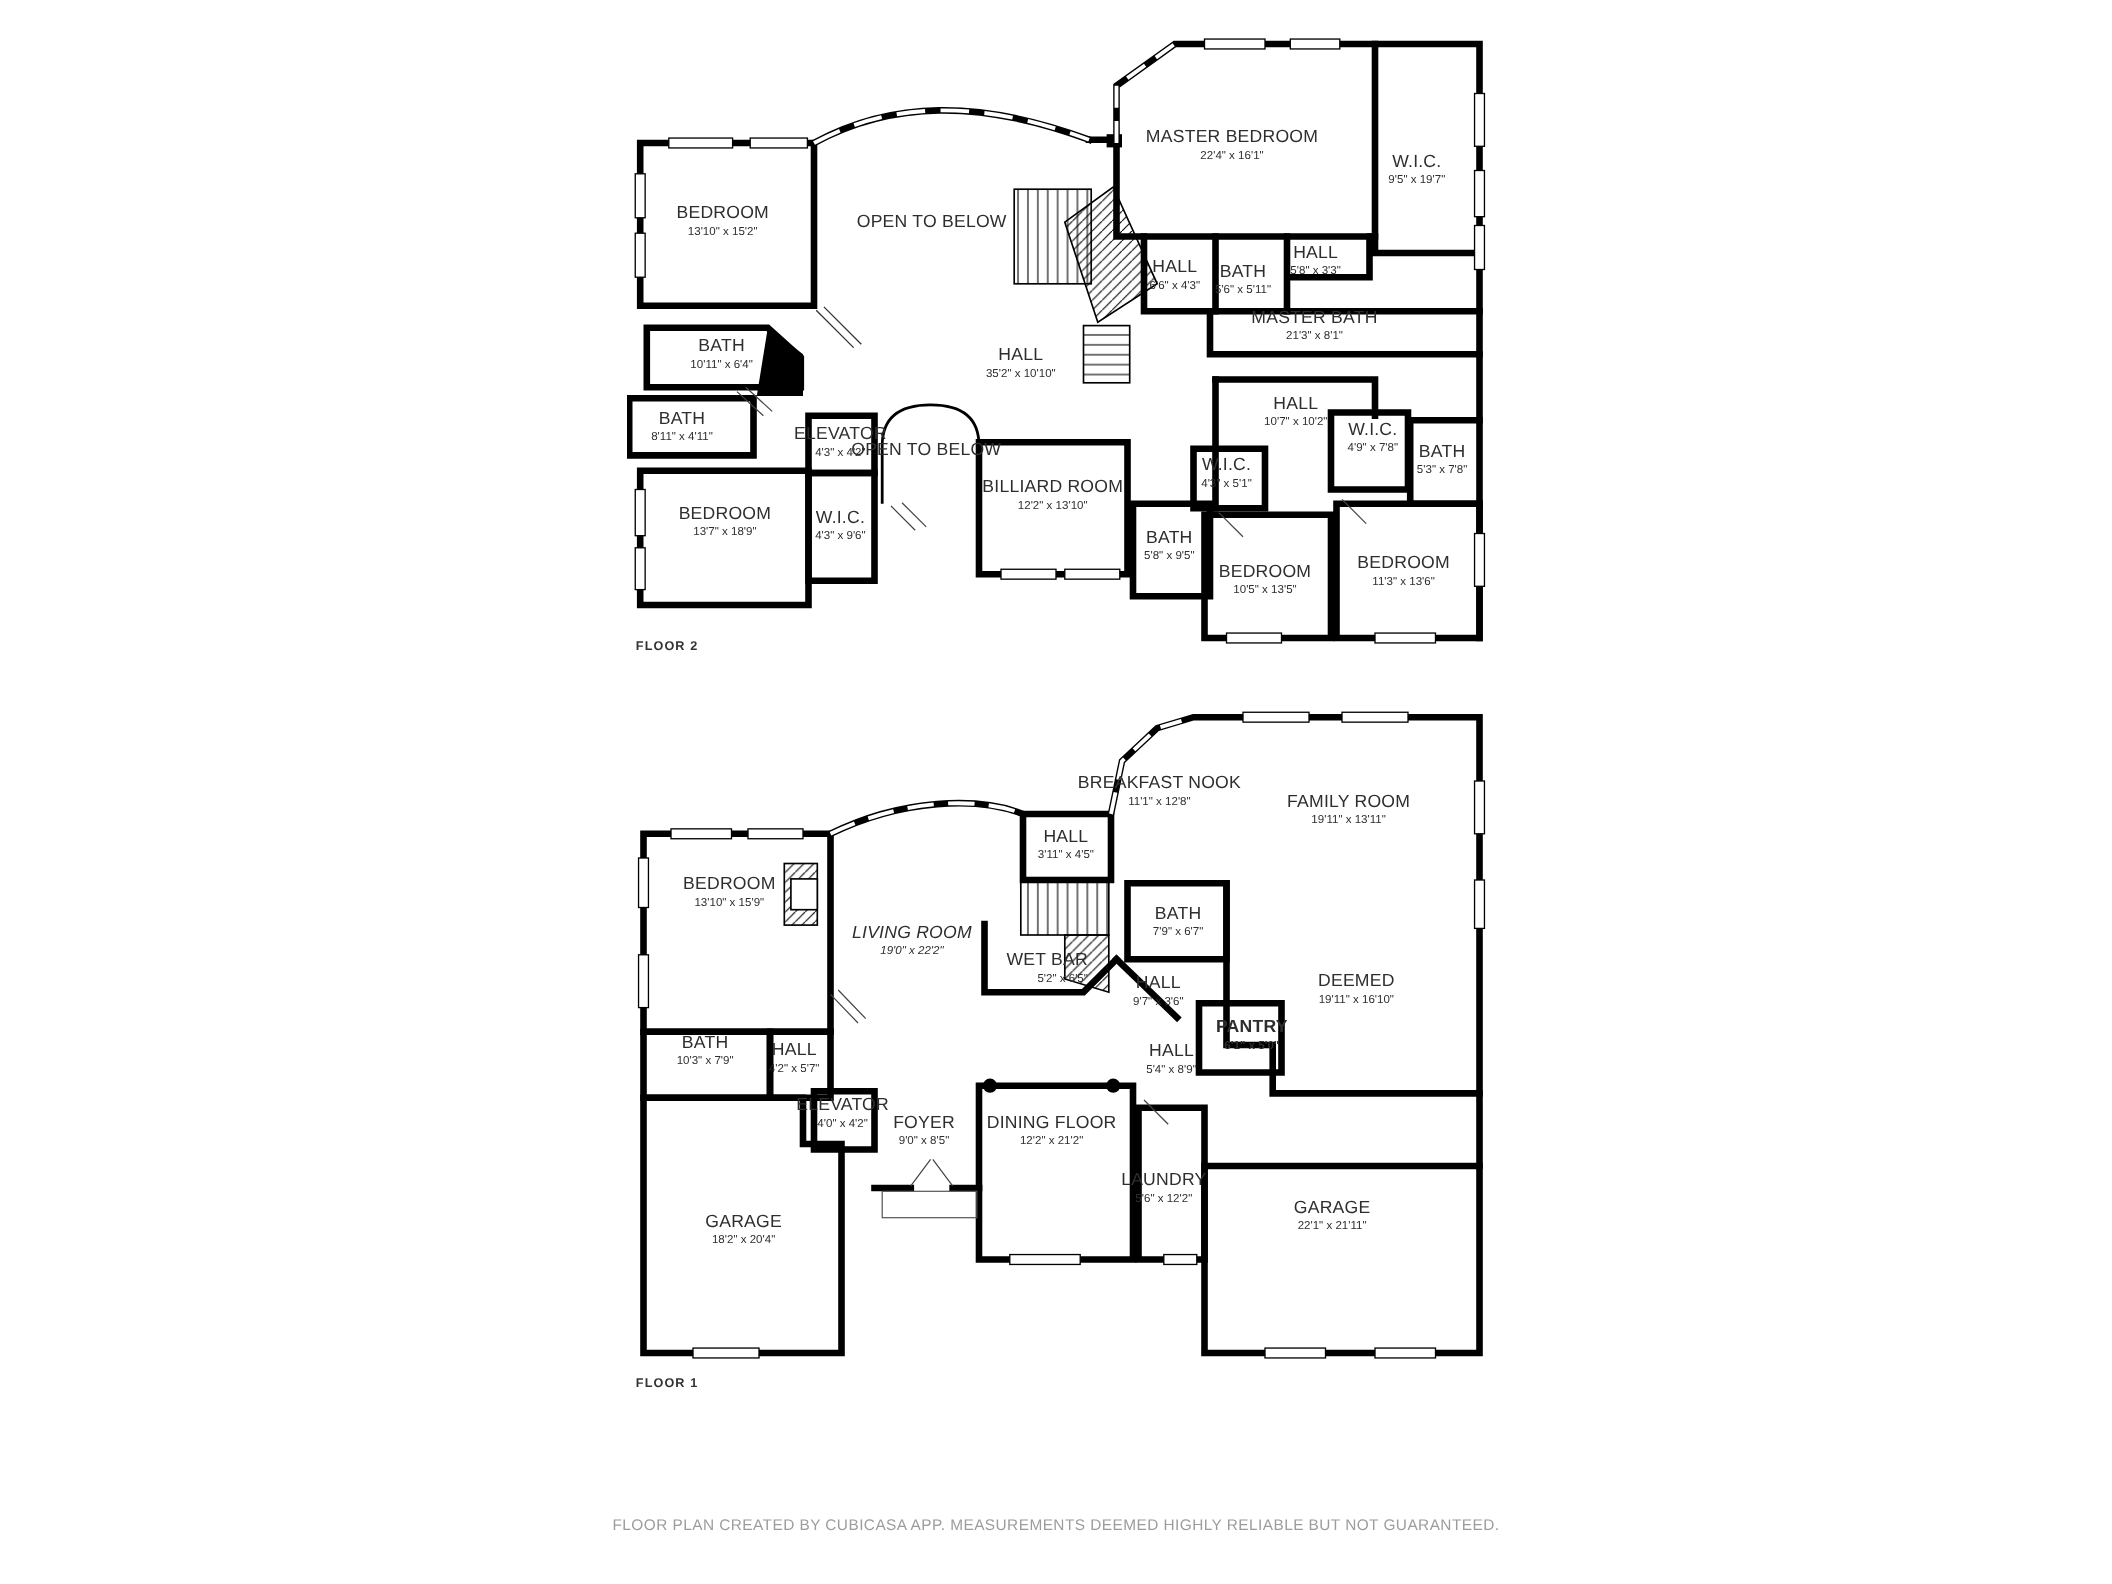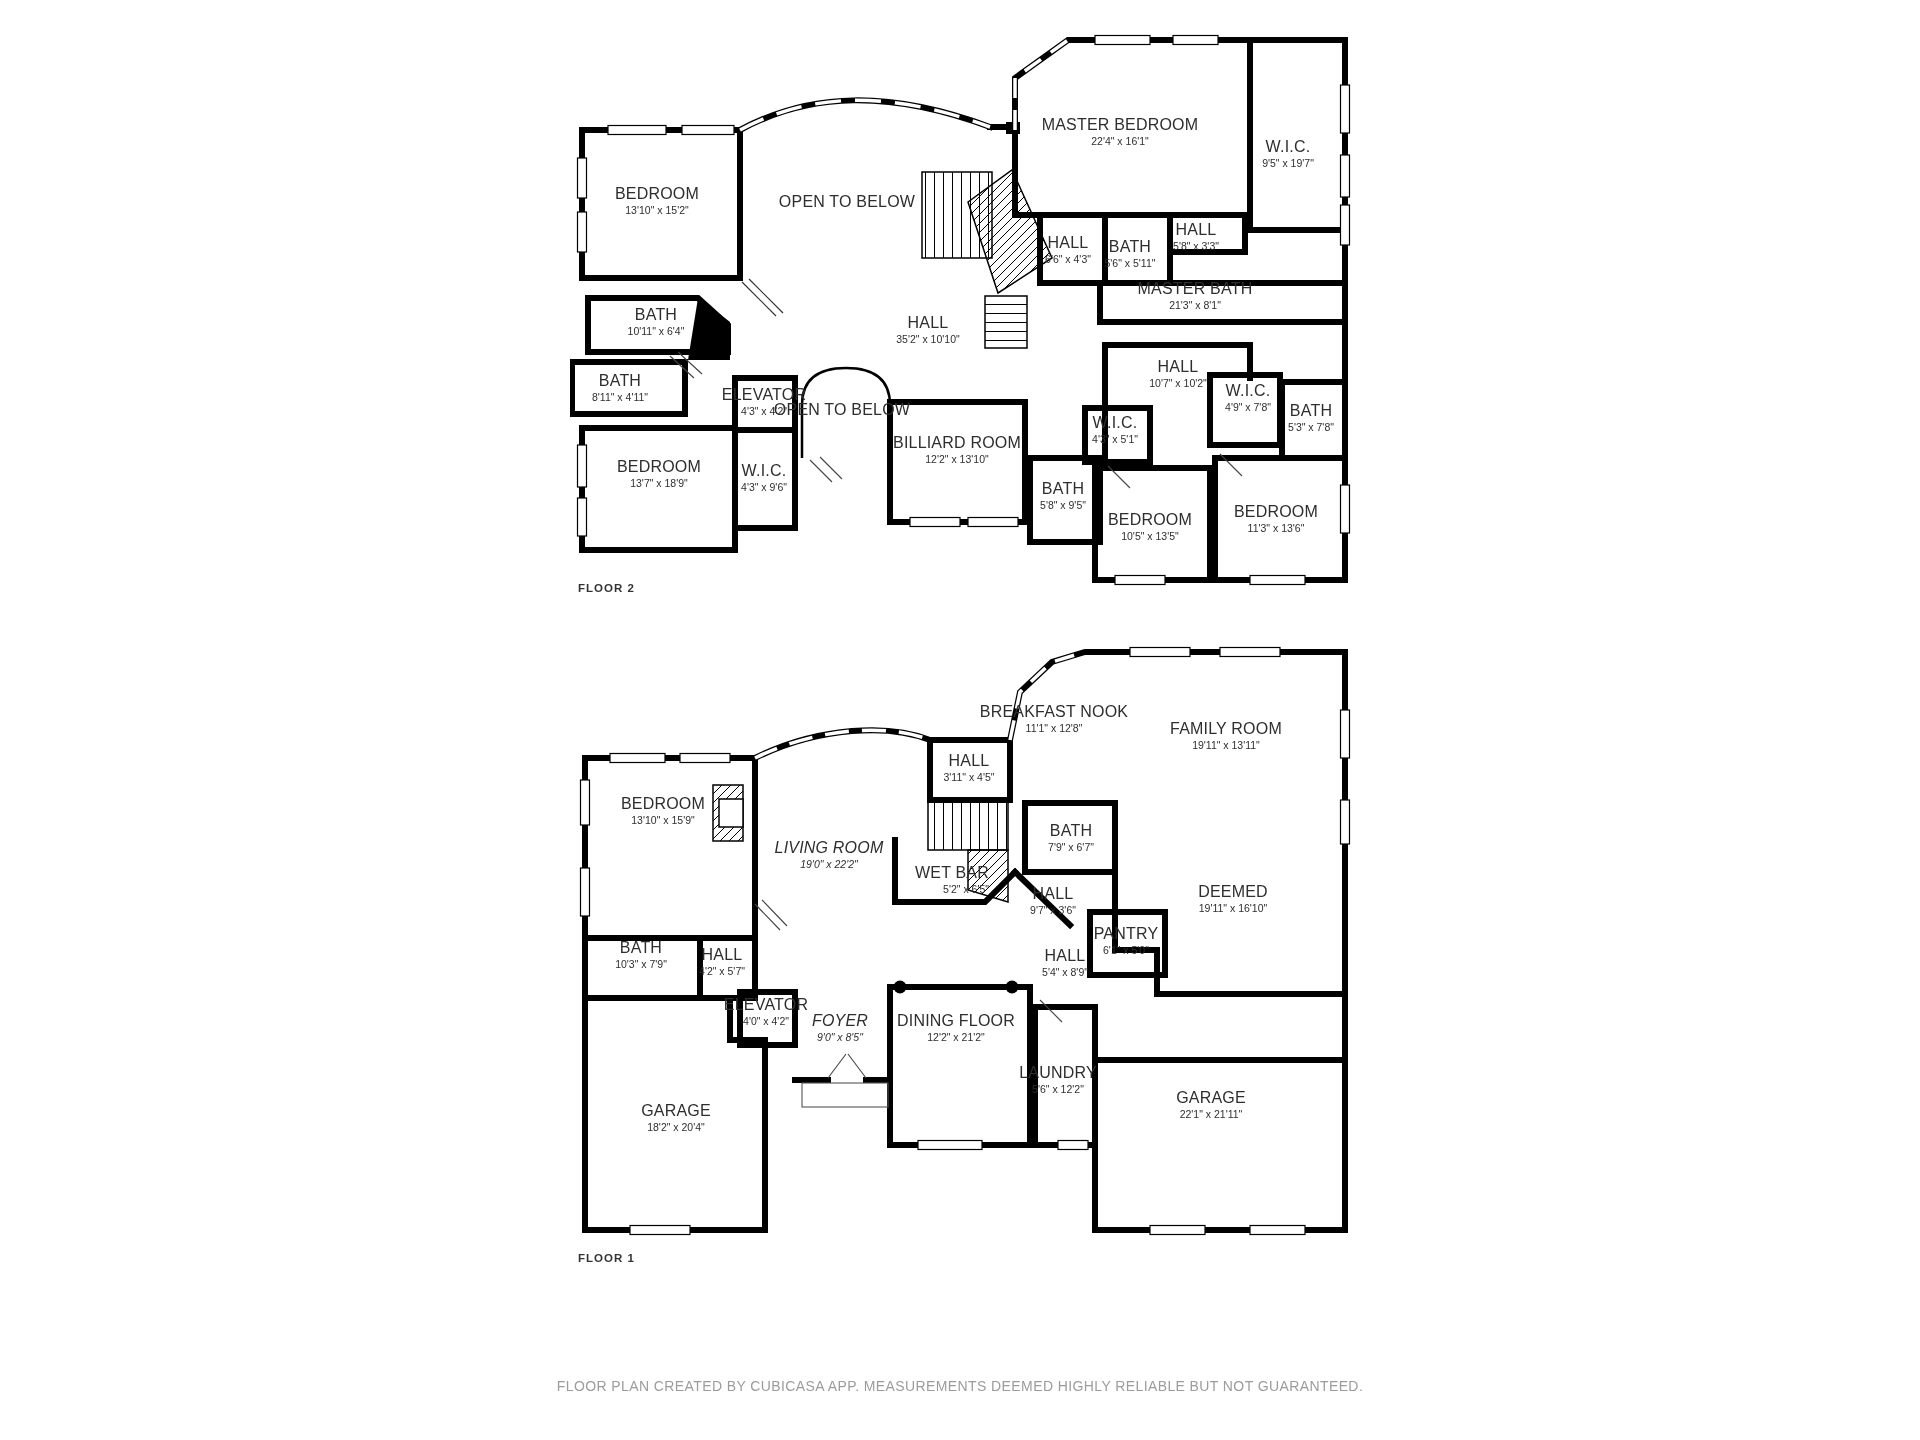--- a/index.html
+++ b/index.html
@@ -282,41 +282,41 @@
           <div class="rd">7'9" x 6'7"</div>
         </div>
         <div class="room-label" style="left: 483px; top: 261px;">
           <div class="rn">HALL</div>
           <div class="rd">9'7" x 3'6"</div>
         </div>
         <div class="room-label" style="left: 663px; top: 259px;">
           <div class="rn">DEEMED</div>
           <div class="rd">19'11" x 16'10"</div>
         </div>
-        <div class="room-label" style="left: 556px; top: 301px;">
+        <div class="room-label" style="left: 568px; top: 301px; font-weight: bold;">
           <div class="rn">PANTRY</div>
           <div class="rd">6'1" x 5'0"</div>
         </div>
         <div class="room-label" style="left: 495px; top: 323px;">
           <div class="rn">HALL</div>
           <div class="rd">5'4" x 8'9"</div>
         </div>
         <div class="room-label" style="left: 71px; top: 315px;">
           <div class="rn">BATH</div>
           <div class="rd">10'3" x 7'9"</div>
         </div>
         <div class="room-label" style="left: 152px; top: 322px;">
           <div class="rn">HALL</div>
           <div class="rd">4'2" x 5'7"</div>
         </div>
         <div class="room-label" style="left: 196px; top: 372px;">
           <div class="rn">ELEVATOR</div>
           <div class="rd">4'0" x 4'2"</div>
         </div>
-        <div class="room-label" style="left: 270px; top: 388px; font-style: italic;">
+        <div class="room-label" style="left: 270px; top: 388px;">
           <div class="rn">FOYER</div>
           <div class="rd">9'0" x 8'5"</div>
         </div>
         <div class="room-label" style="left: 386px; top: 388px;">
           <div class="rn">DINING FLOOR</div>
           <div class="rd">12'2" x 21'2"</div>
         </div>
         <div class="room-label" style="left: 488px; top: 440px;">
           <div class="rn">LAUNDRY</div>
           <div class="rd">5'6" x 12'2"</div>

